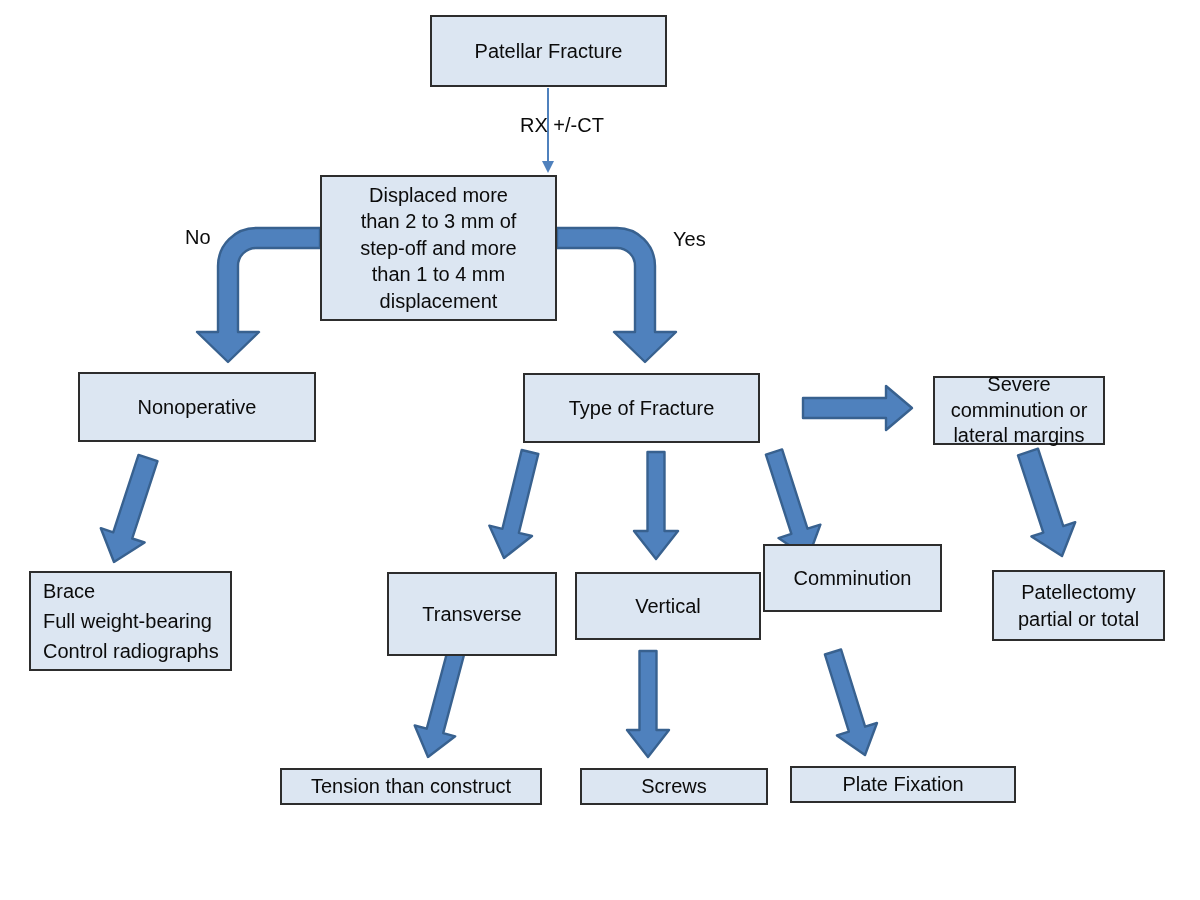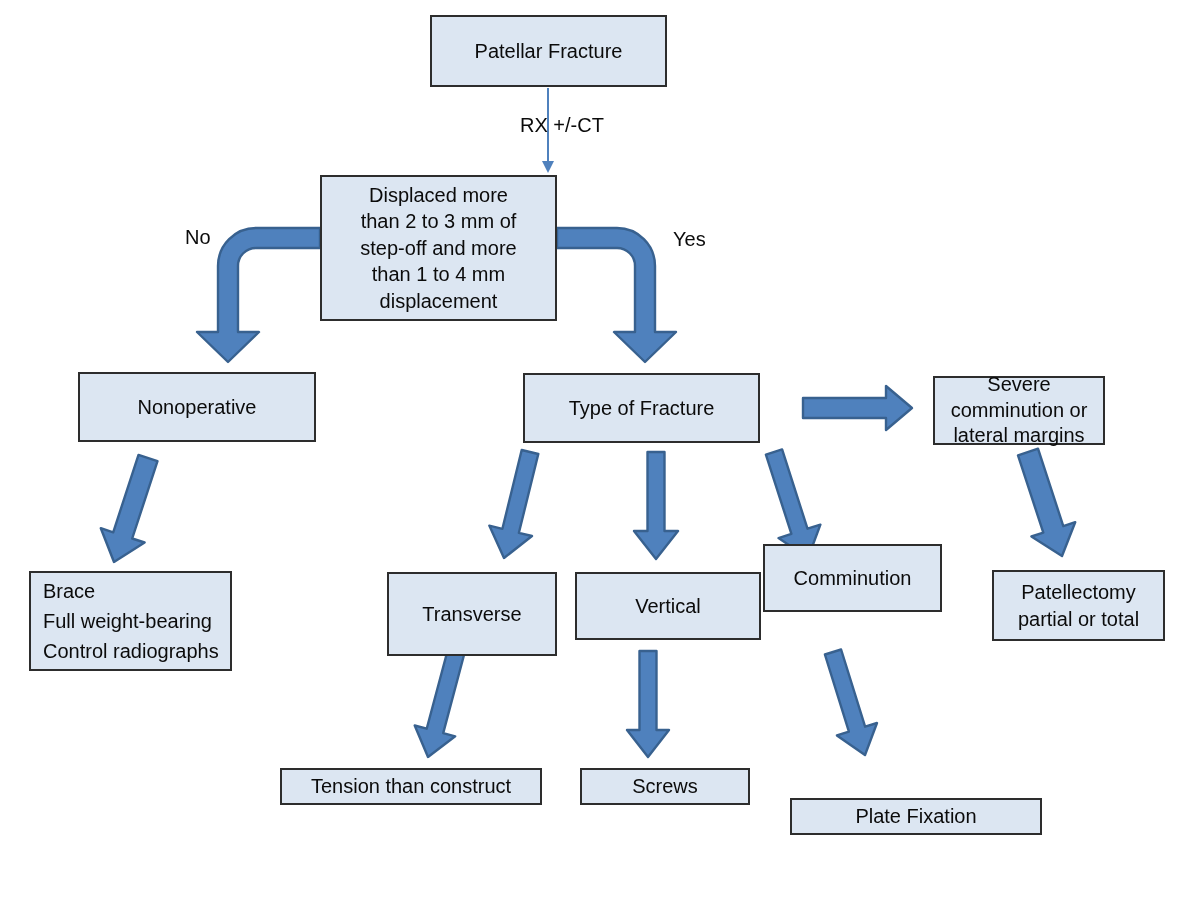--- a/index.html
+++ b/index.html
@@ -115,21 +115,21 @@
 
   <div class="node" style="left:992px; top:570px; width:173px; height:71px;">
     <span class="node-label">Patellectomy
 partial or total</span>
   </div>
 
   <div class="node" style="left:280px; top:768px; width:262px; height:37px;">
     <span class="node-label">Tension than construct</span>
   </div>
 
-  <div class="node" style="left:580px; top:768px; width:170px; height:37px;">
+  <div class="node" style="left:580px; top:768px; width:188px; height:37px;">
     <span class="node-label">Screws</span>
   </div>
 
-  <div class="node" style="left:790px; top:766px; width:252px; height:37px;margin-top:32px;">
+  <div class="node" style="left:790px; top:766px; width:226px; height:37px;">
     <span class="node-label">Plate Fixation</span>
   </div>
 
 </div>
 
 </body></html>

